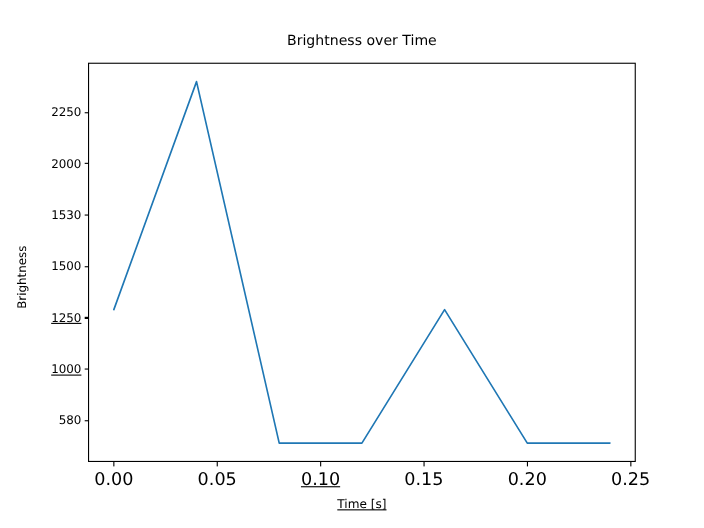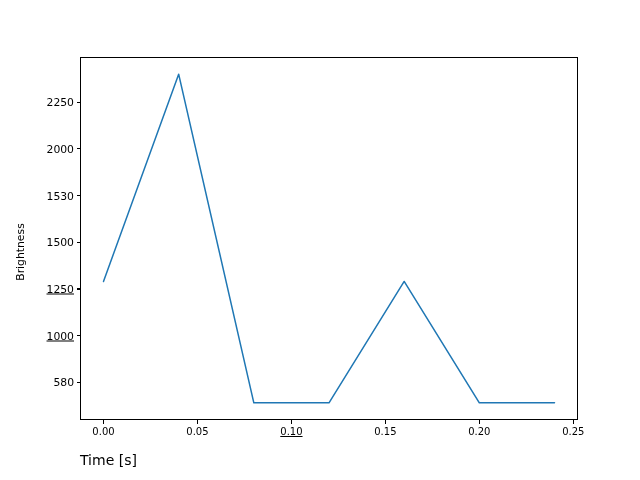--- a/index.html
+++ b/index.html
@@ -45,21 +45,21 @@
   .plot-svg {
     position: absolute;
     left: 80px;
     top: 57px;
     width: 498px;
     height: 363px;
     display: block;
   }
   .tick-label-x {
     position: absolute;
-    font-size: 10px;
+    font-size: 16px;
     color: #000000;
     text-align: center;
     transform: translateX(-50%);
     white-space: nowrap;
   }
   .tick-label-y {
     position: absolute;
     font-size: 10.8px;
     color: #000000;
     text-align: right;
@@ -76,40 +76,43 @@
     position: absolute;
     height: 1.1px;
     width: 3.5px;
     background: #000000;
   }
   .axis-label-x {
     position: absolute;
     left: 80px;
     top: 452px;
     width: 498px;
-    font-size: 14px;
+    text-align: center;
+    font-size: 11px;
     color: #000000;
     white-space: nowrap;
+    text-decoration: underline;
   }
   .axis-label-y {
     position: absolute;
     left: 0px;
     top: 238px;
     font-size: 10.8px;
     color: #000000;
     white-space: nowrap;
     transform: rotate(-90deg) translateX(-50%);
     transform-origin: 14px 0px;
   }
 </style>
 </head>
 <body>
 
 <div id="figure">
 
+  <div class="chart-title">Brightness over Time</div>
 
   <svg class="plot-svg" viewBox="0 0 498 363" preserveAspectRatio="none">
     <polyline id="data-line" fill="none" stroke="#1f77b4" stroke-width="1.5" stroke-linejoin="round" stroke-linecap="round" points="23.49,224.45 98.66,17.18 173.83,345.82 249.00,345.82 324.17,224.45 399.34,345.82 474.51,345.82"></polyline>
   </svg>
 
   <div class="plot-frame"></div>
 
   <div id="x-ticks">
       <div class="tick-mark-x" style="left: 102.991px; top: 420px;"></div>
       <div class="tick-label-x" style="left: 103.491px; top: 426px;">0.00</div>

